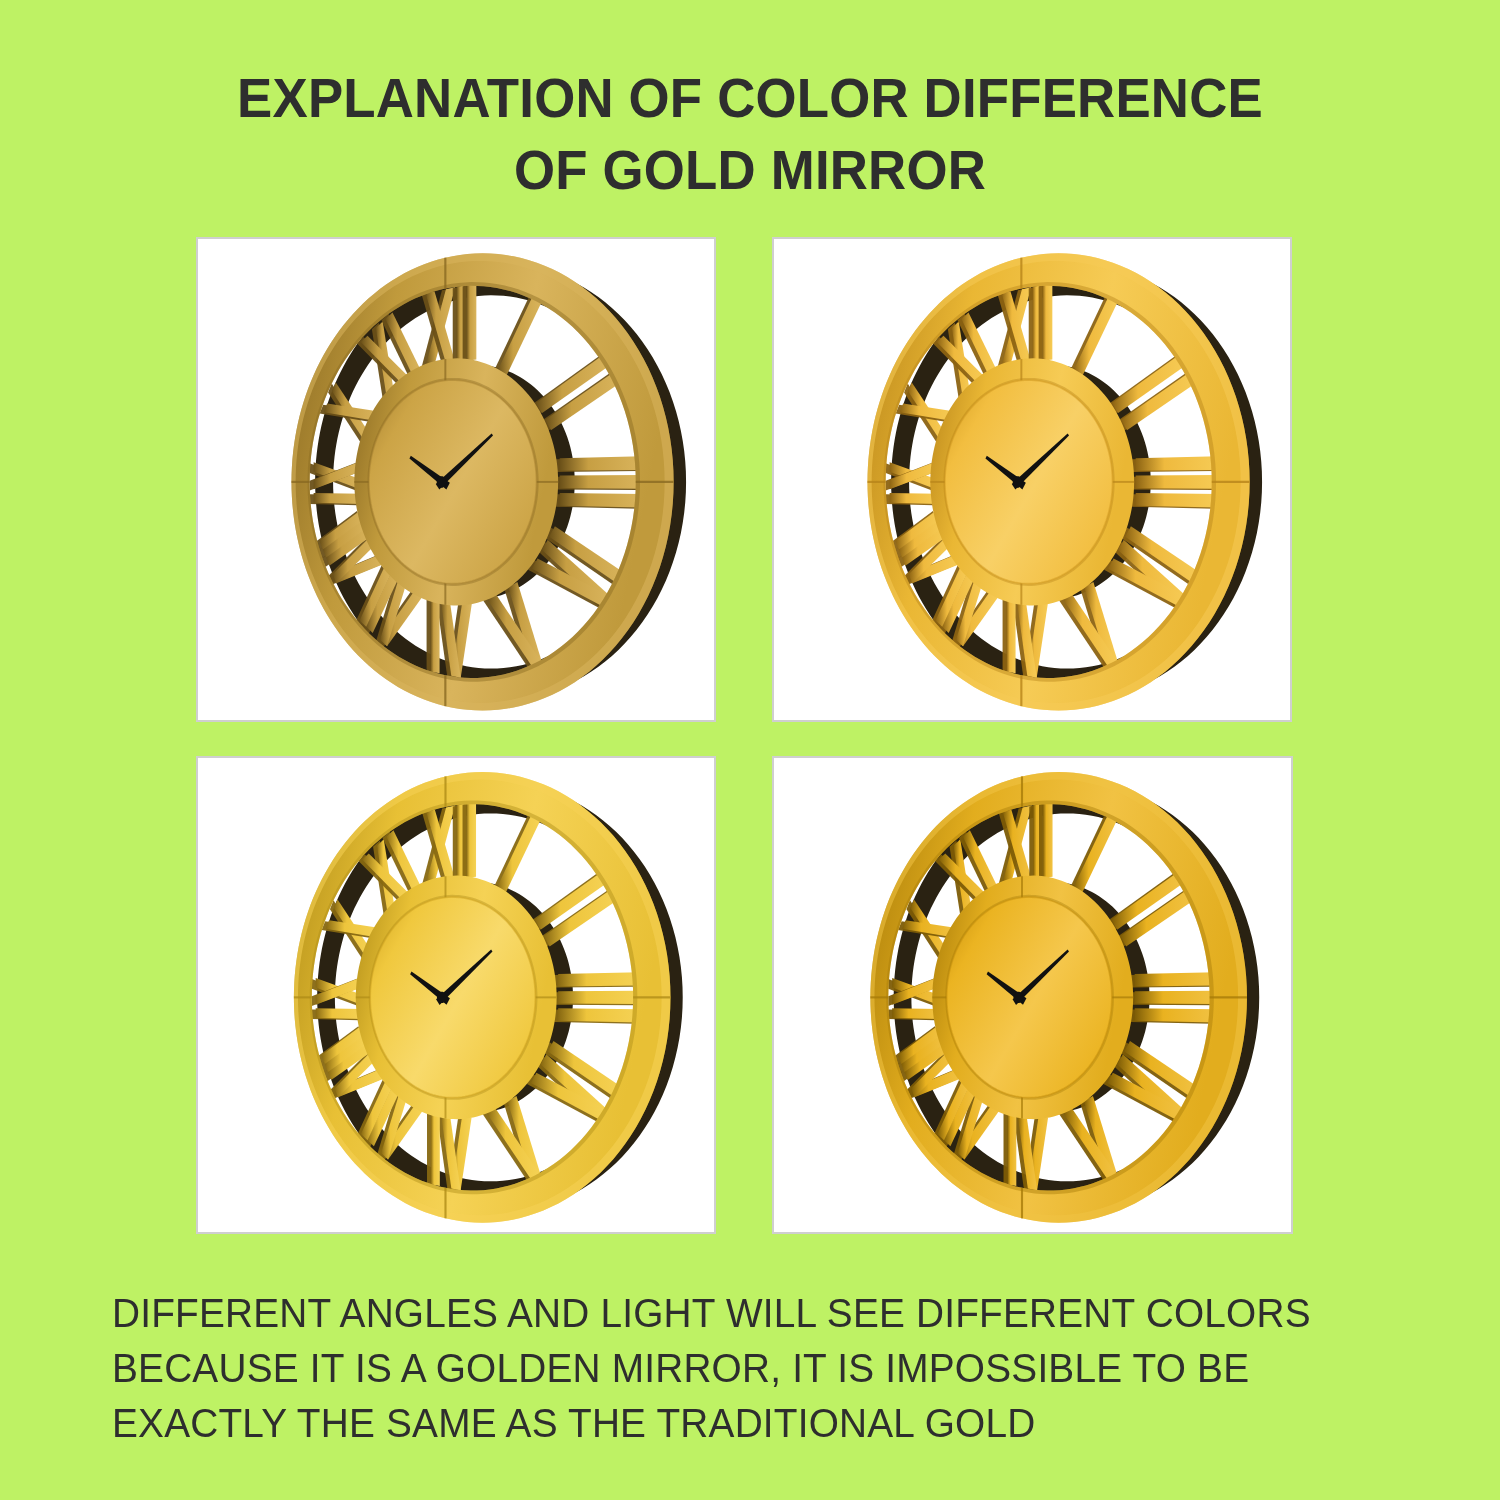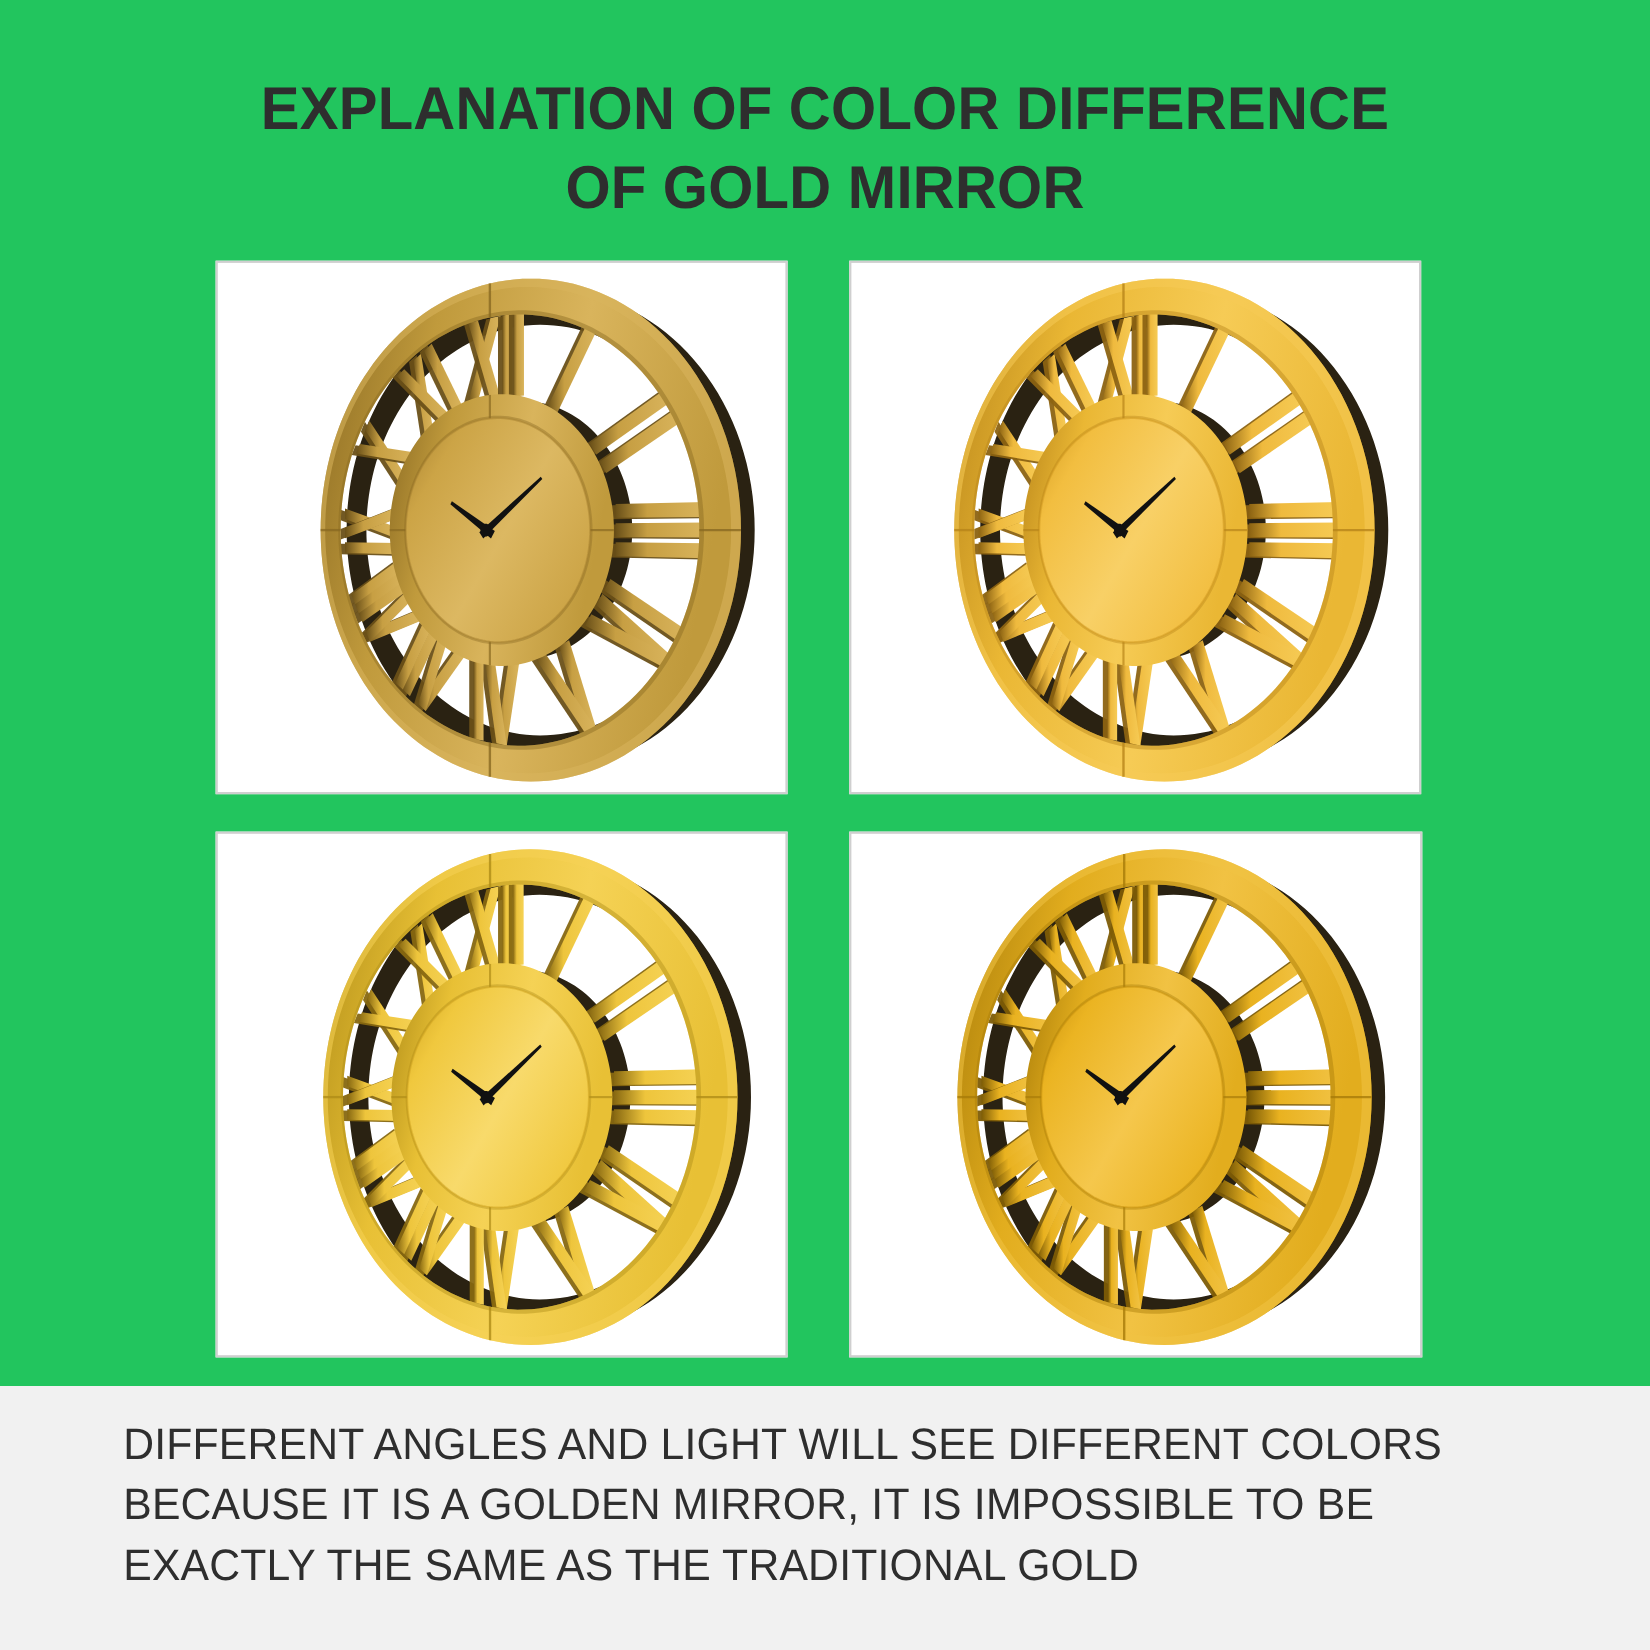--- a/index.html
+++ b/index.html
@@ -9,22 +9,22 @@
   body {
     width: 1500px;
     height: 1500px;
     background: #f1f1f1;
     font-family: "Liberation Sans", sans-serif;
     overflow: hidden;
   }
   #root {
     position: relative;
     width: 1500px;
-    height: 1260px;
-    background: #22c55e;
+    height: 1500px;
+    background: #bef264;
   }
 
   
   .title {
     position: absolute;
     left: 0;
     top: 62px;
     width: 1500px;
     text-align: center;
     color: #2e2e2e;

